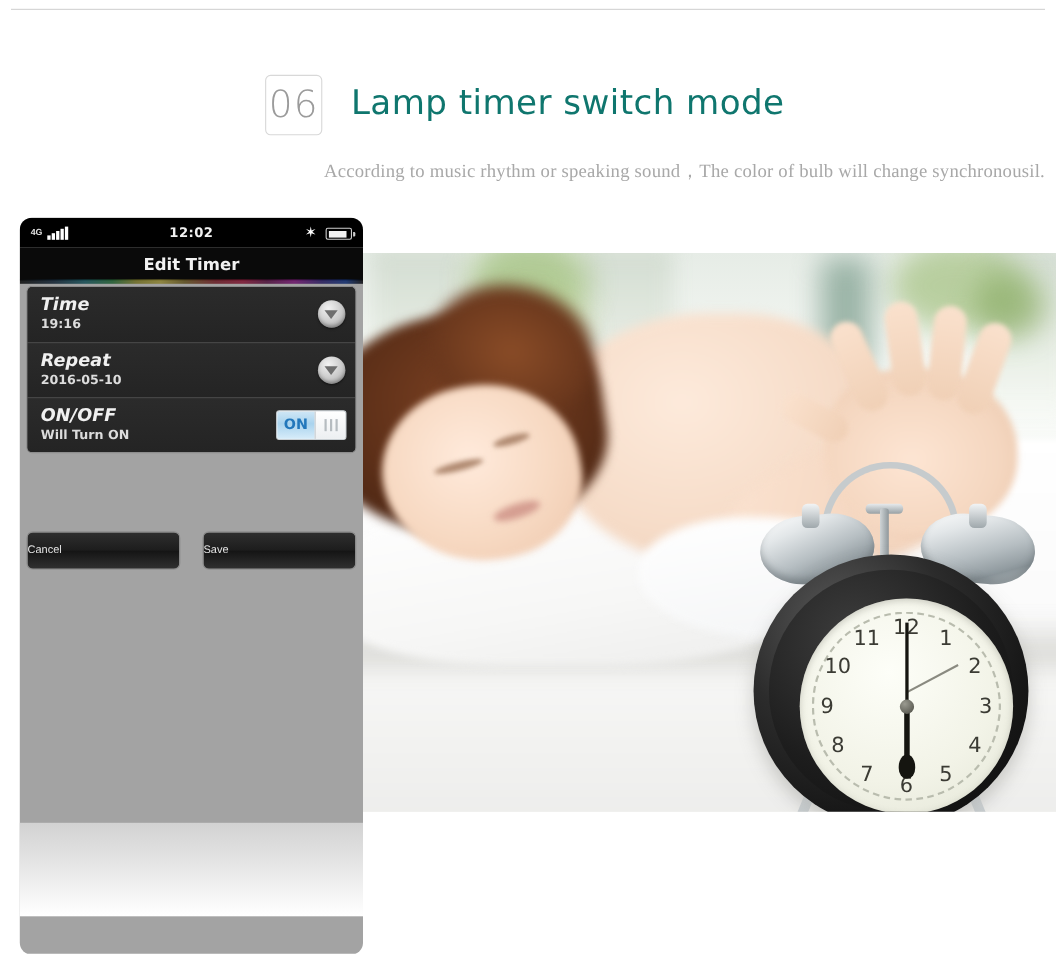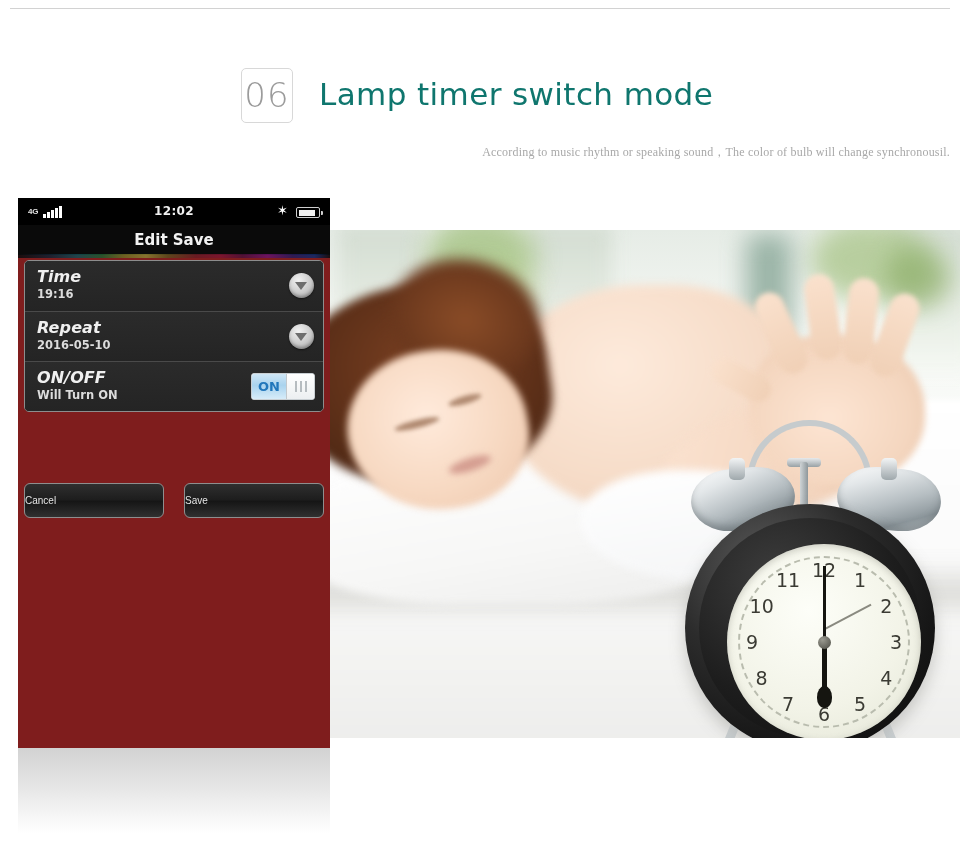--- a/index.html
+++ b/index.html
@@ -62,21 +62,21 @@
     letter-spacing: 0.4px;
     white-space: nowrap;
   }
   .head-sub {
     position: absolute;
     left: 0;
     top: 111px;
     width: 950px;
     text-align: right;
     font-family: "Liberation Serif", serif;
-    font-size: 12px;
+    font-size: 17px;
     color: #a8a8a8;
     letter-spacing: 0.2px;
     white-space: nowrap;
   }
 
   
   .photo {
     position: absolute;
     left: 330px;
     top: 230px;
@@ -393,23 +393,24 @@
   }
   .leg.l { left: 36px; transform: rotate(22deg); }
   .leg.r { left: 206px; transform: rotate(-22deg); }
 
   
   .phone {
     position: absolute;
     left: 18px;
     top: 198px;
     width: 312px;
-    height: 550px;
-    background: #7f1d1d;
+    height: 670px;
+    background: #a3a3a3;
     overflow: hidden;
+    border-radius: 11px;
   }
   .statusbar {
     position: absolute;
     left: 0; top: 0;
     width: 312px; height: 27px;
     background: #000;
     color: #e8e8e8;
   }
   .sb-4g {
     position: absolute;
@@ -739,21 +740,21 @@
         <i></i>
         <i></i>
       </div>
     <div class="sb-time">12:02</div>
     <div class="sb-bt">✶</div>
     <div class="sb-batt">
         <i></i>
       </div>
   </div>
 
-  <div class="titlebar">Edit Save</div>
+  <div class="titlebar">Edit Timer</div>
   <div class="rainbow"></div>
 
   <div class="list">
 
     <div class="row">
       <div class="row-title">Time</div>
       <div class="row-sub">19:16</div>
       <div class="chev"></div>
     </div>
 

